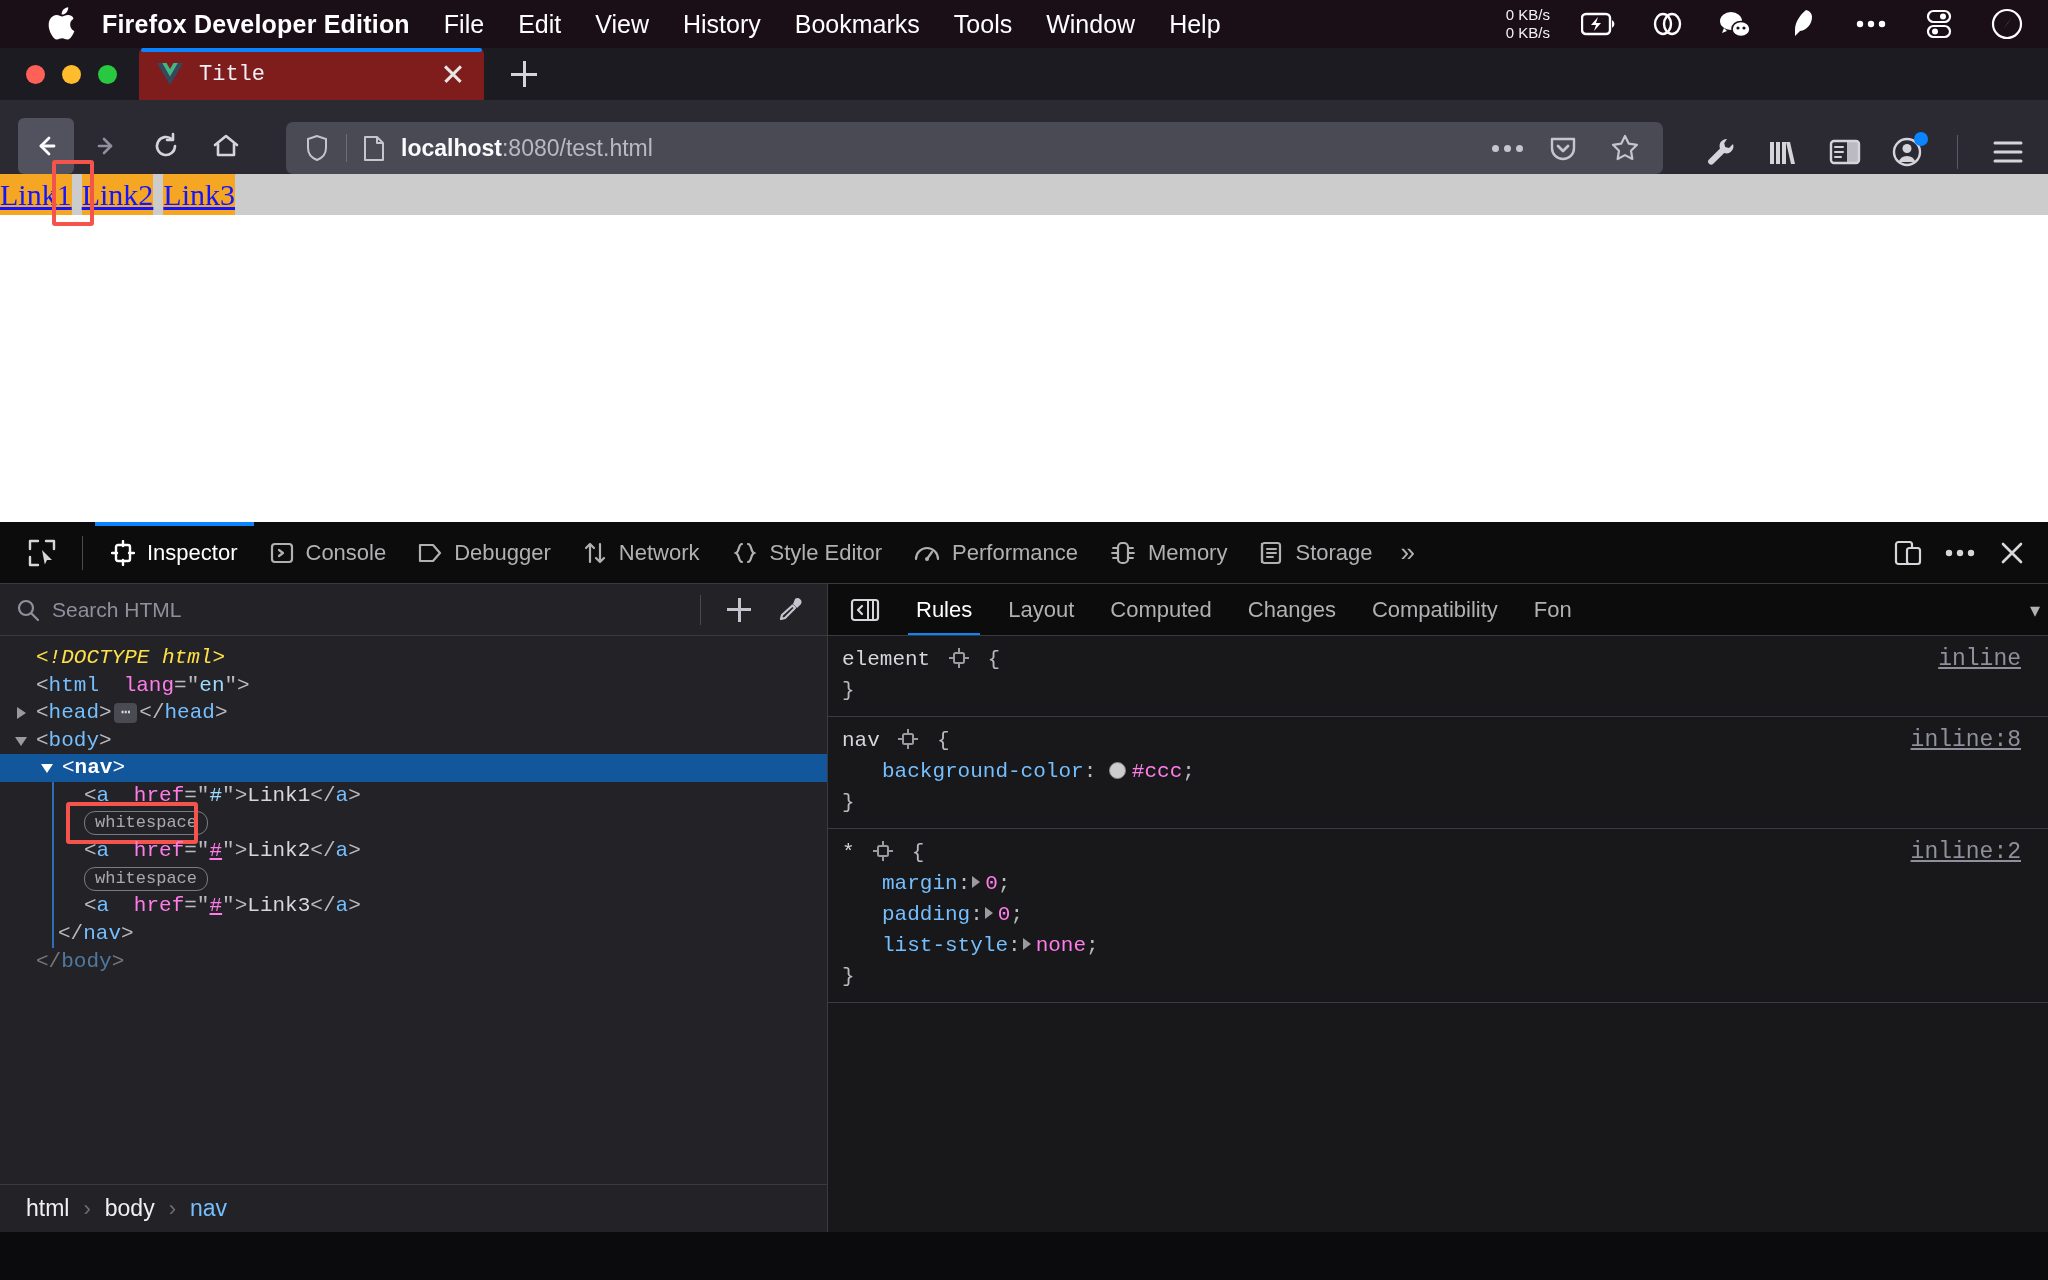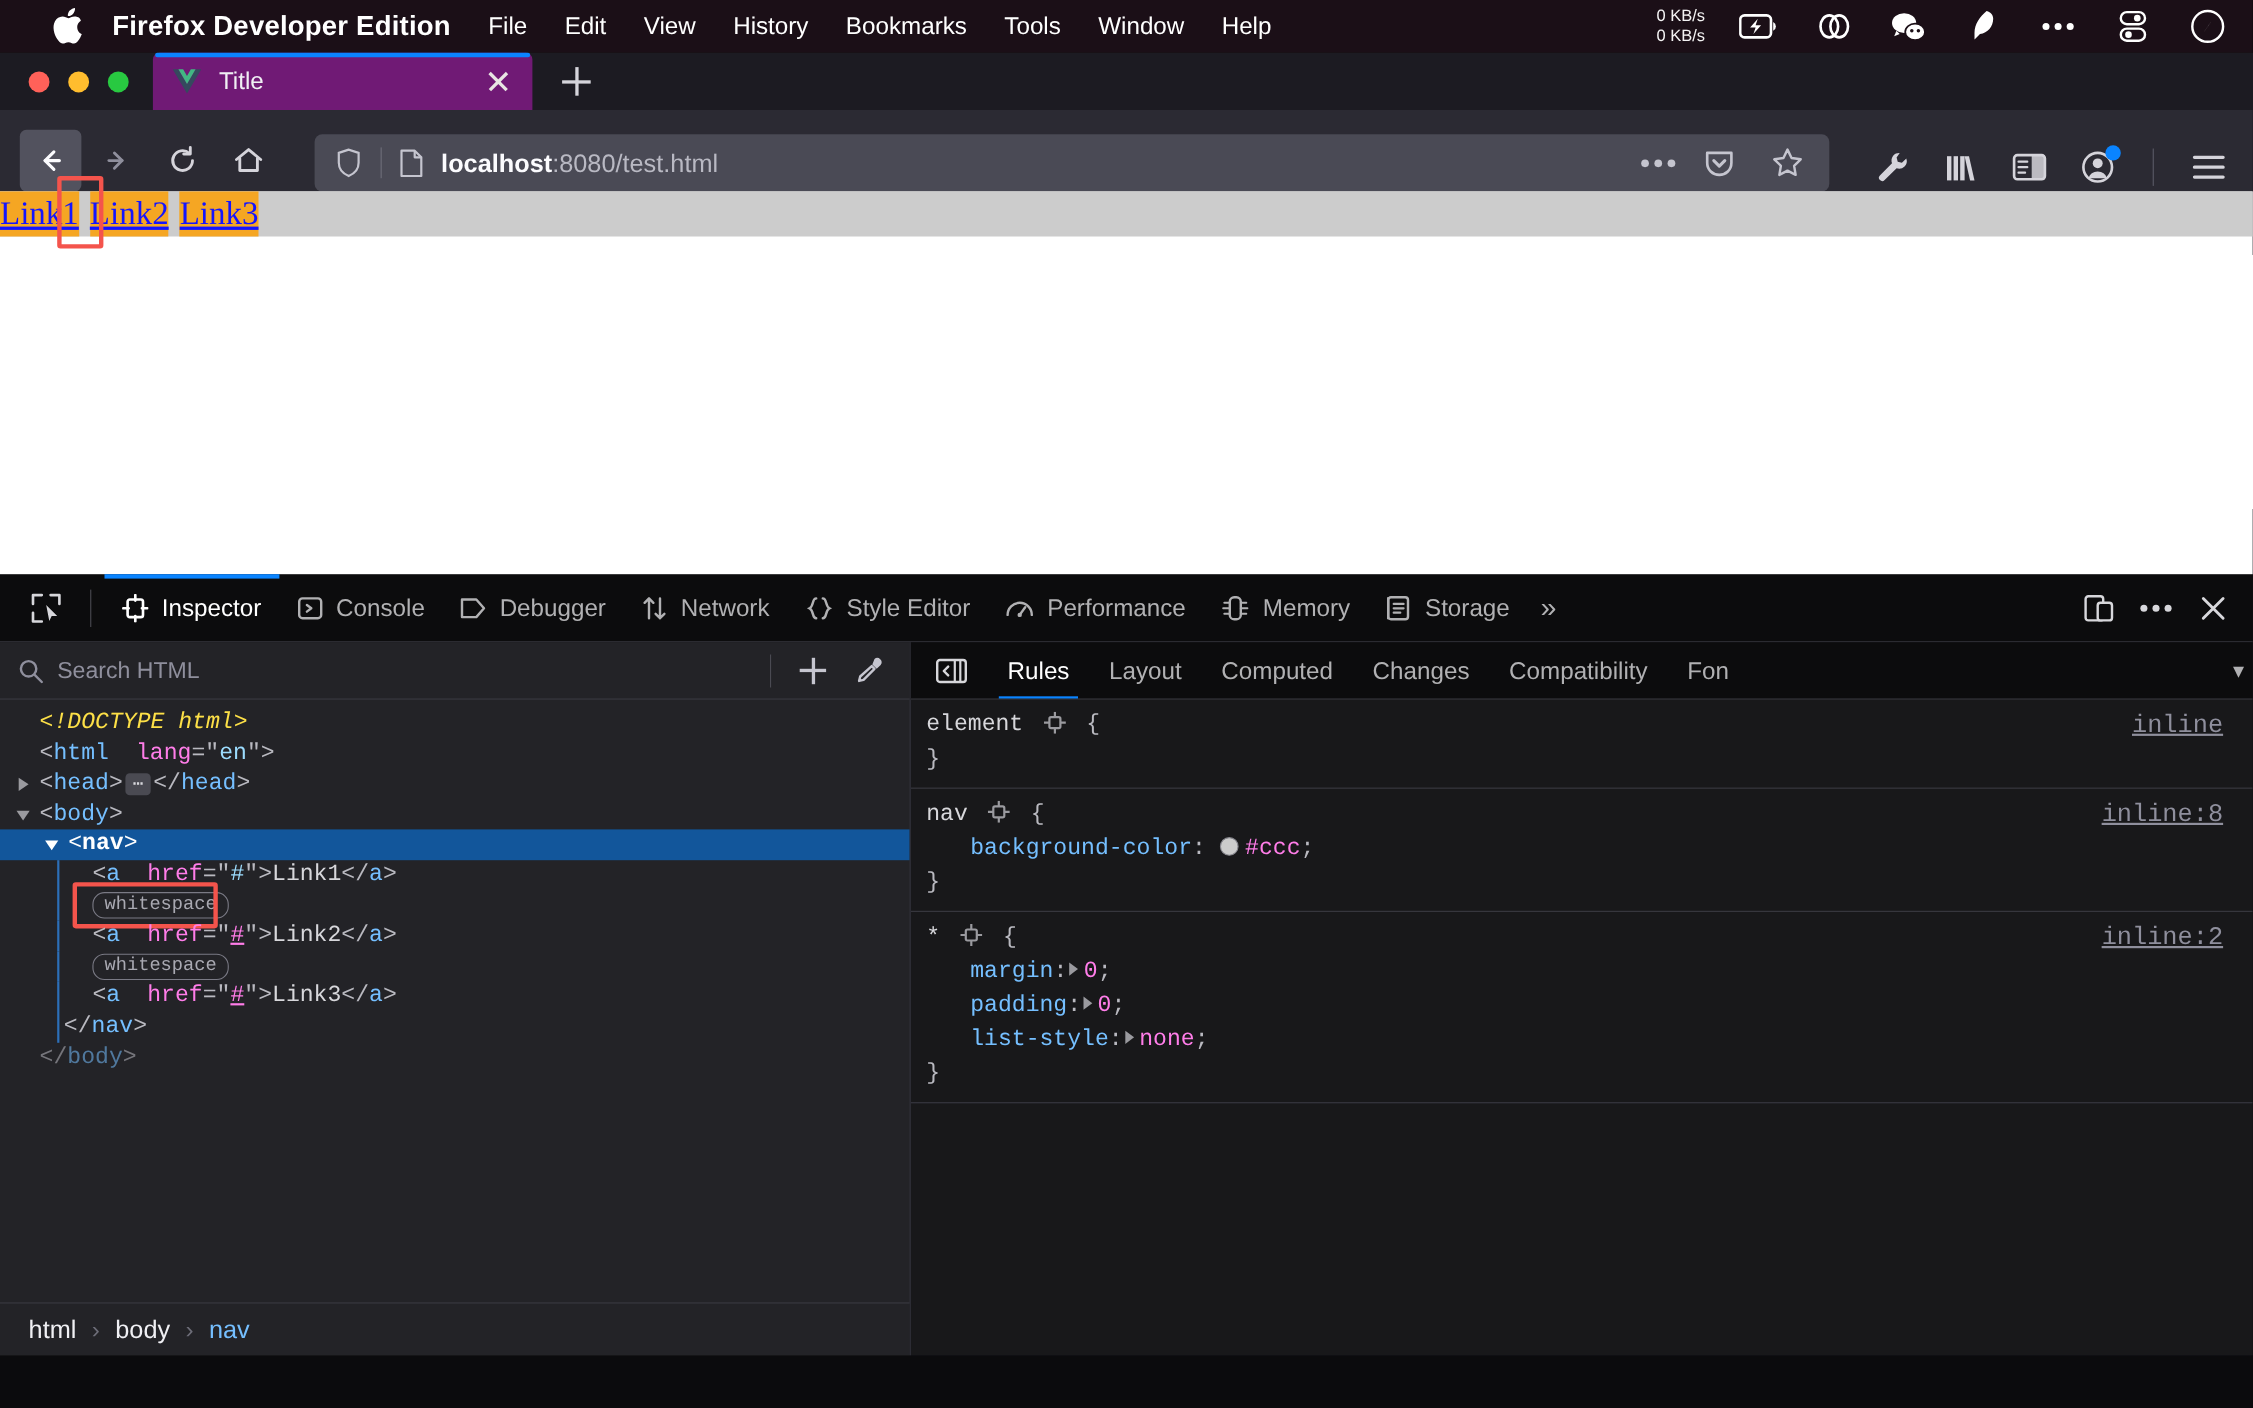--- a/index.html
+++ b/index.html
@@ -12,35 +12,35 @@
   .screen { position:relative; width:2048px; height:1280px; }
 
   
   .menubar {
     height:48px; background:#1b0f17; display:flex; align-items:center;
     padding:0 16px; color:#fff; position:relative;
   }
   .apple-logo { width:30px; height:34px; margin:0 26px 0 30px; position:relative; }
   .apple-logo svg { display:block; }
   .menu-app { font-size:25px; font-weight:bold; letter-spacing:.2px; margin-right:34px; }
-  .menu-item { font-size:22px; margin-right:34px; white-space:nowrap; }
+  .menu-item { font-size:25px; margin-right:34px; white-space:nowrap; }
   .menubar-right { margin-left:auto; display:flex; align-items:center; gap:30px; padding-right:6px; }
   .net-speed { font-size:15px; line-height:18px; text-align:left; opacity:.95; }
   .tray-icon { width:38px; height:38px; display:flex; align-items:center; justify-content:center; }
   .tray-icon svg { display:block; }
 
   
   .browser { background:#2b2a33; }
   .tabstrip { height:52px; background:#1c1b22; display:flex; align-items:flex-end; position:relative; }
   .traffic { display:flex; align-items:center; gap:17px; padding:0 22px 16px 26px; }
   .dot { width:19px; height:19px; border-radius:50%; }
   .dot.red{background:#ff6159;} .dot.yellow{background:#ffbd2e;} .dot.green{background:#28c941;}
   .tab {
-    width:345px; height:52px; background:#701a75; border-radius:6px 6px 0 0;
-    display:flex; align-items:center; padding:0 18px; position:relative; gap:16px;
+    width:345px; height:52px; background:#7f1d1d; border-radius:6px 6px 0 0;
+    display:flex; align-items:center; padding:0 18px; position:relative; gap:16px;font-family:Liberation Mono, monospace;
   }
   .tab::before {
     content:""; position:absolute; top:0; left:2px; right:2px; height:4px;
     background:#0a84ff; border-radius:2px;
   }
   .tab-favicon { width:26px; height:26px; flex:0 0 26px; }
   .tab-title { font-size:22px; color:#f0f0f4; flex:1; white-space:nowrap; overflow:hidden; }
   .tab-close { width:26px; height:26px; position:relative; flex:0 0 26px; }
   .tab-close::before,.tab-close::after{
     content:""; position:absolute; left:50%; top:50%; width:22px; height:2.6px;

